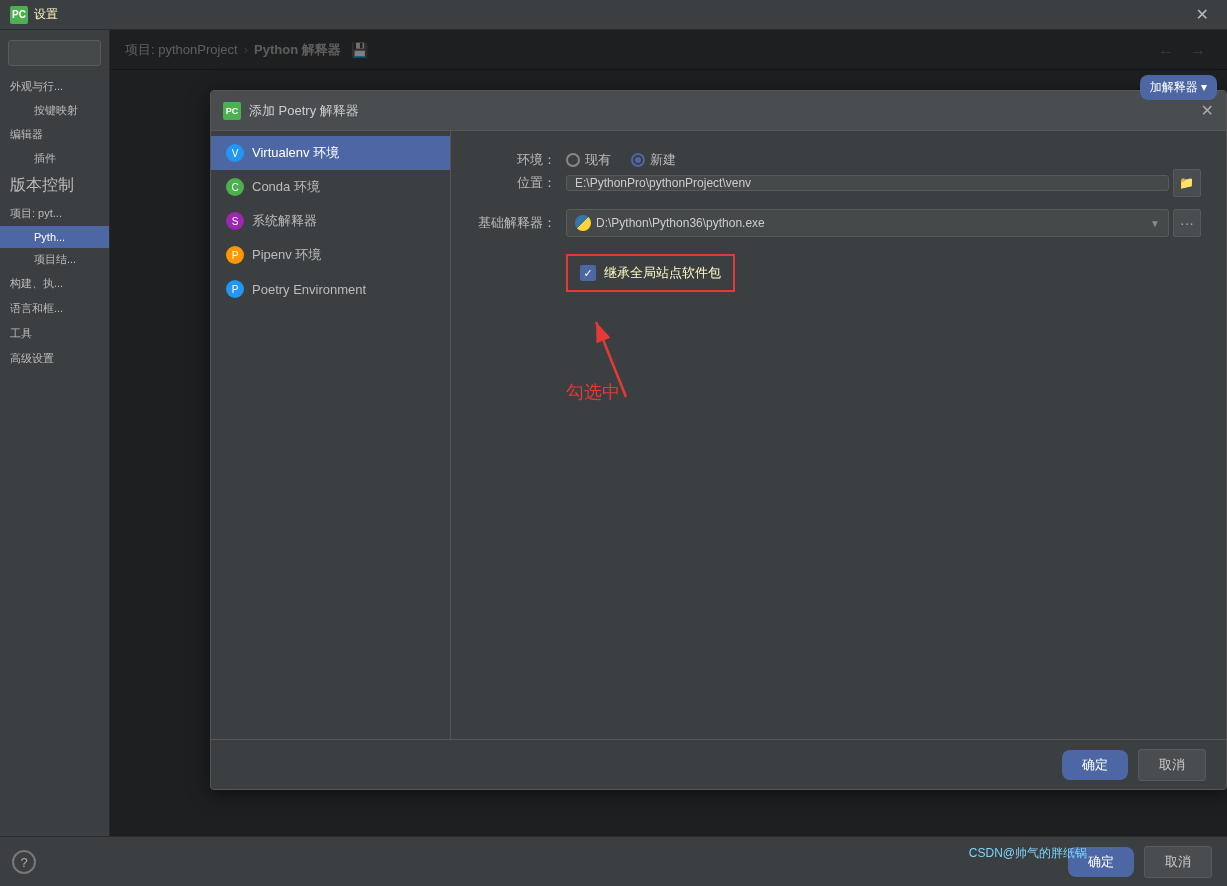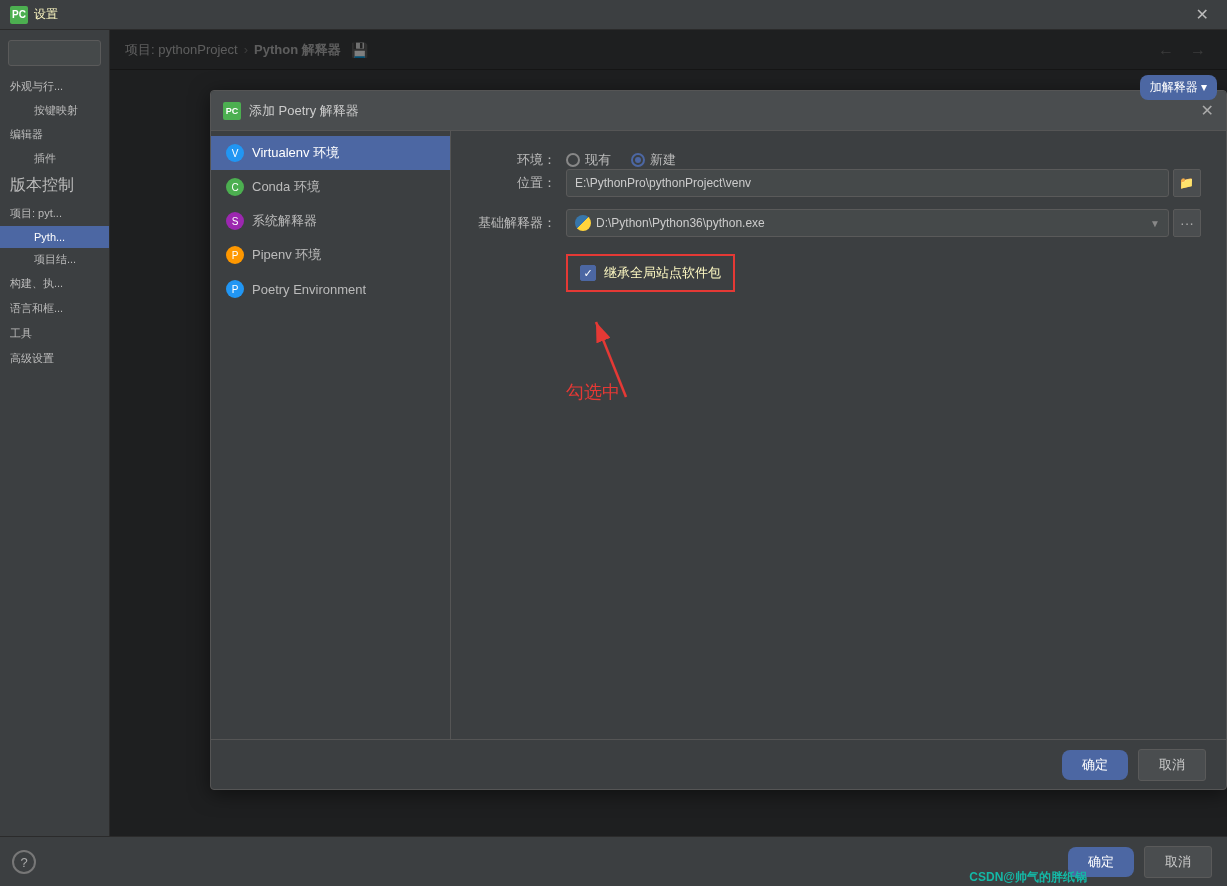--- a/index.html
+++ b/index.html
@@ -260,21 +260,21 @@
     }
     .input-label {
       color: #bbbbbb;
       font-size: 13px;
       min-width: 80px;
       text-align: right;
       margin-right: 10px;
     }
     .text-input {
       flex: 1;
-      height: 28px;
+      height: 16px;
       background: #45494a;
       border: 1px solid #5a5a5a;
       border-radius: 3px;
       color: #cccccc;
       font-size: 12px;
       padding: 0 8px;
       outline: none;
     }
     .browse-btn {
       width: 28px; height: 28px;
@@ -397,25 +397,24 @@
       border-radius: 50%;
       display: flex; align-items: center; justify-content: center;
       color: #aaa;
       font-size: 13px;
       cursor: pointer;
     }
 
     
     .watermark {
       position: absolute;
-      bottom: 0;
+      bottom: 24px;
       right: 140px;
-      color: #14b8a6;
-      font-size: 12px;
-      font-weight: bold;
+      color: #7dd3fc;
+      font-size: 12px;
     }
   </style>
 </head>
 <body>
 
 <div class="title-bar">
   <div class="title-bar-icon">PC</div>
   <span class="title-bar-text">设置</span>
   <div class="title-bar-close">✕</div>
 </div>

